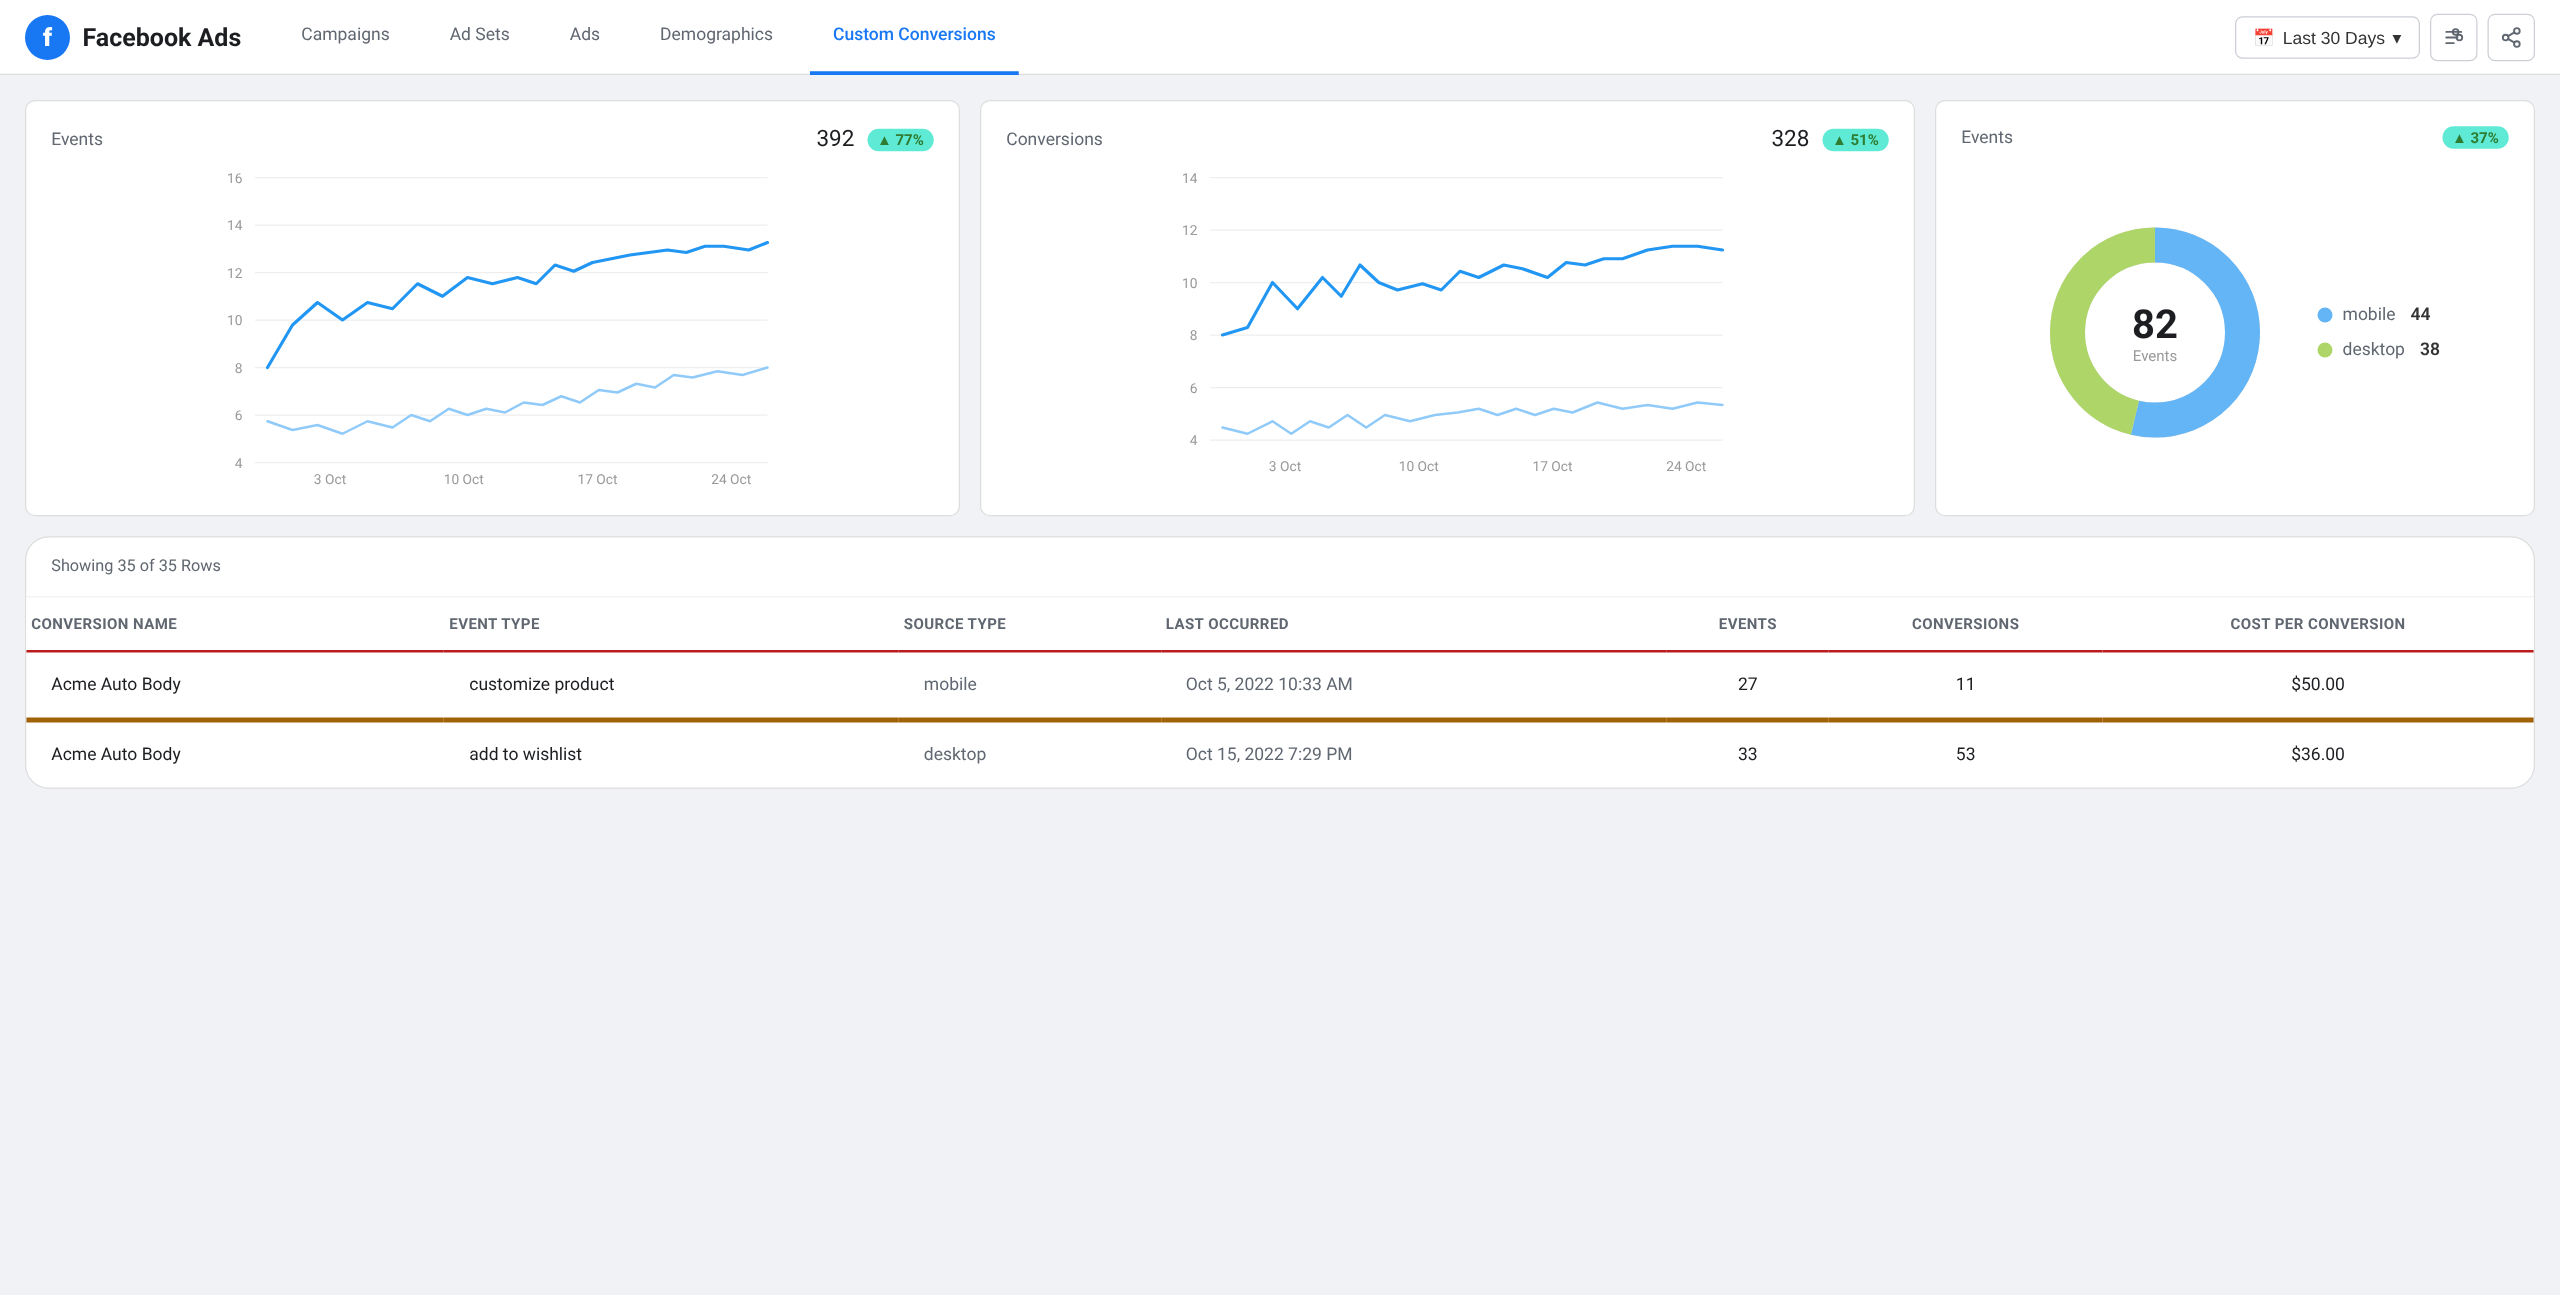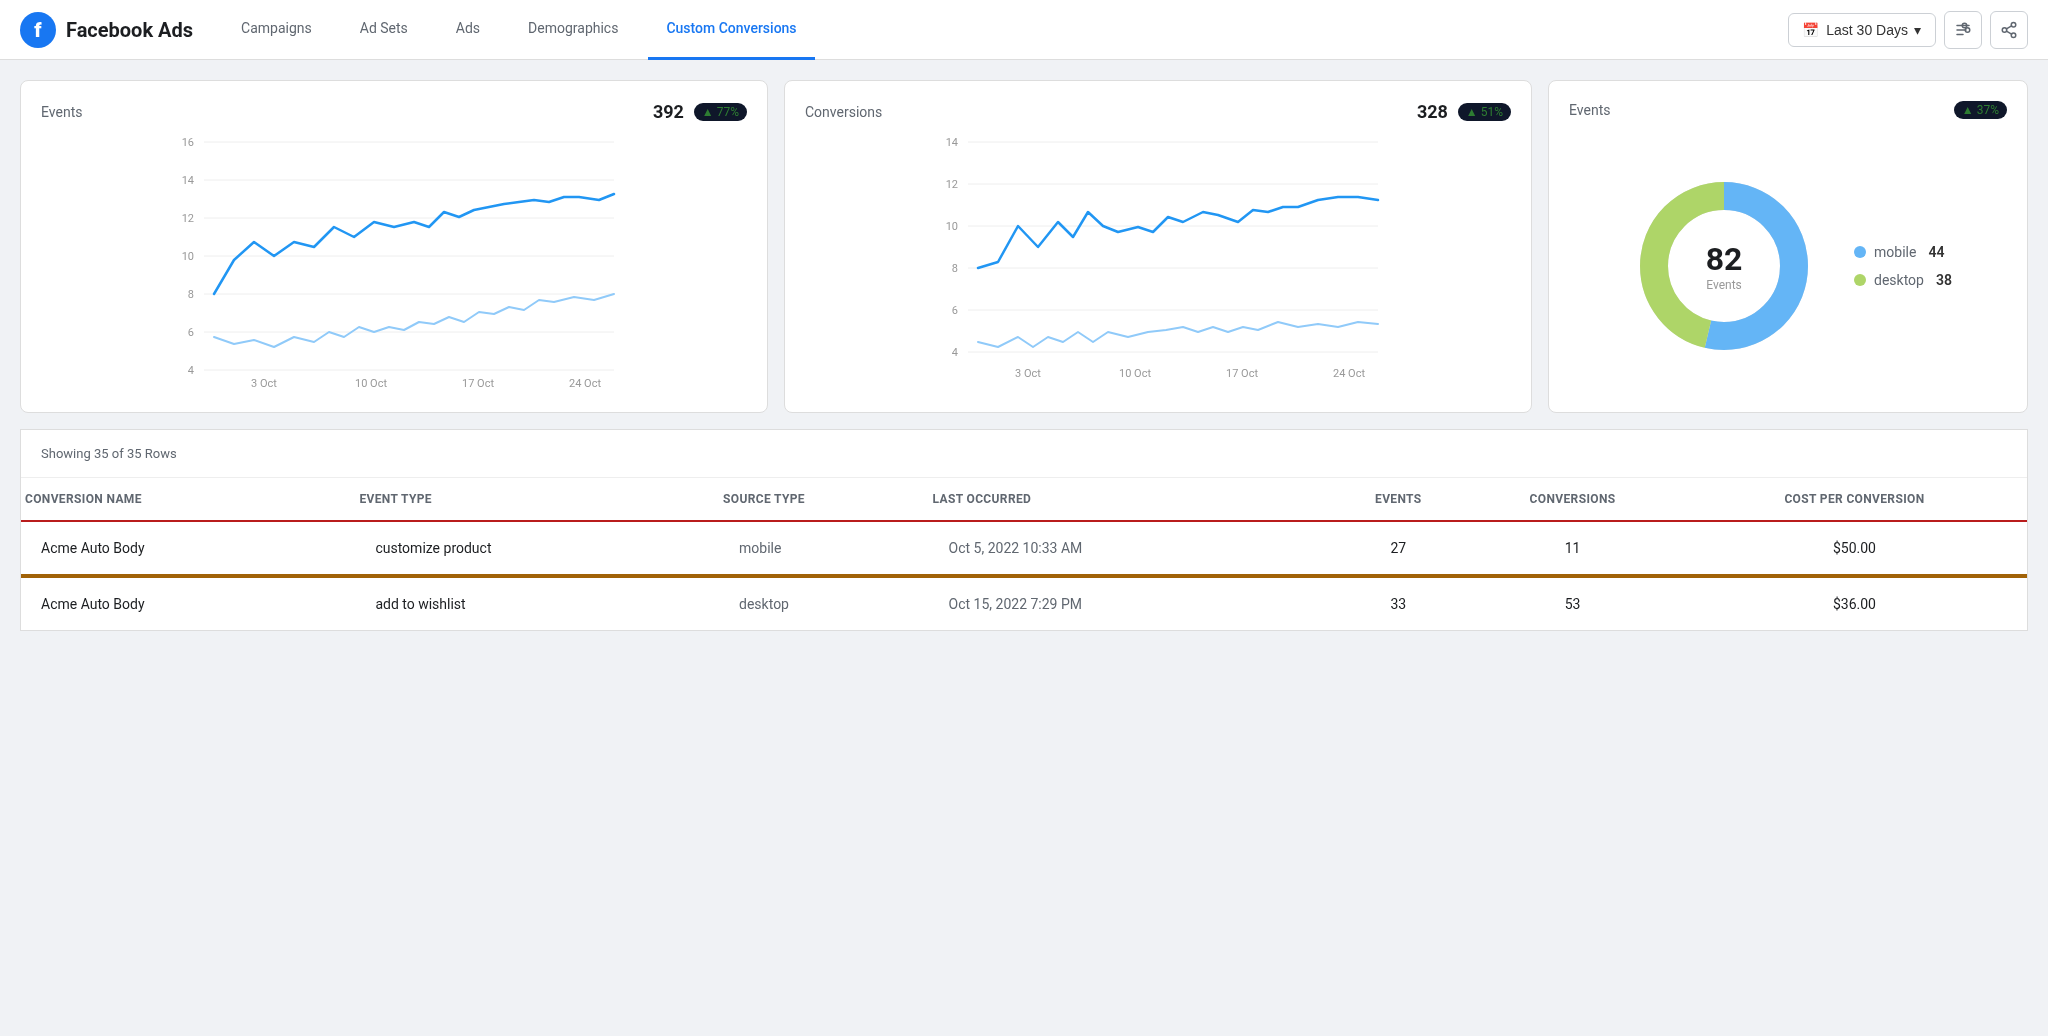--- a/index.html
+++ b/index.html
@@ -117,30 +117,30 @@
       font-size: 14px;
       color: #606770;
     }
     .card-meta {
       display: flex;
       align-items: center;
       gap: 10px;
     }
     .card-value {
       font-size: 18px;
-      font-weight: 700;
+      font-weight: 400;
       color: #1c1e21;
     }
     .badge-up {
-      background: #0f172a;
+      background: #5eead4;
       color: #2e7d32;
       border-radius: 12px;
       padding: 2px 8px;
       font-size: 12px;
-      font-weight: 400;
+      font-weight: 700;
       display: flex;
       align-items: center;
       gap: 2px;
     }
 
     
     .chart-area {
       width: 100%;
       height: 260px;
       position: relative;
@@ -199,21 +199,21 @@
       width: 12px; height: 12px;
       border-radius: 50%;
       flex-shrink: 0;
     }
     .legend-label { color: #606770; }
     .legend-val { font-weight: 600; margin-left: 4px; }
 
     
     .table-card {
       background: #fff;
-      border-radius: 0;
+      border-radius: 19px;
       border: 1px solid #ddd;
       padding: 0;
       overflow: hidden;
     }
     .table-info {
       padding: 16px 20px;
       font-size: 13px;
       color: #606770;
       border-bottom: 1px solid #eee;
     }

